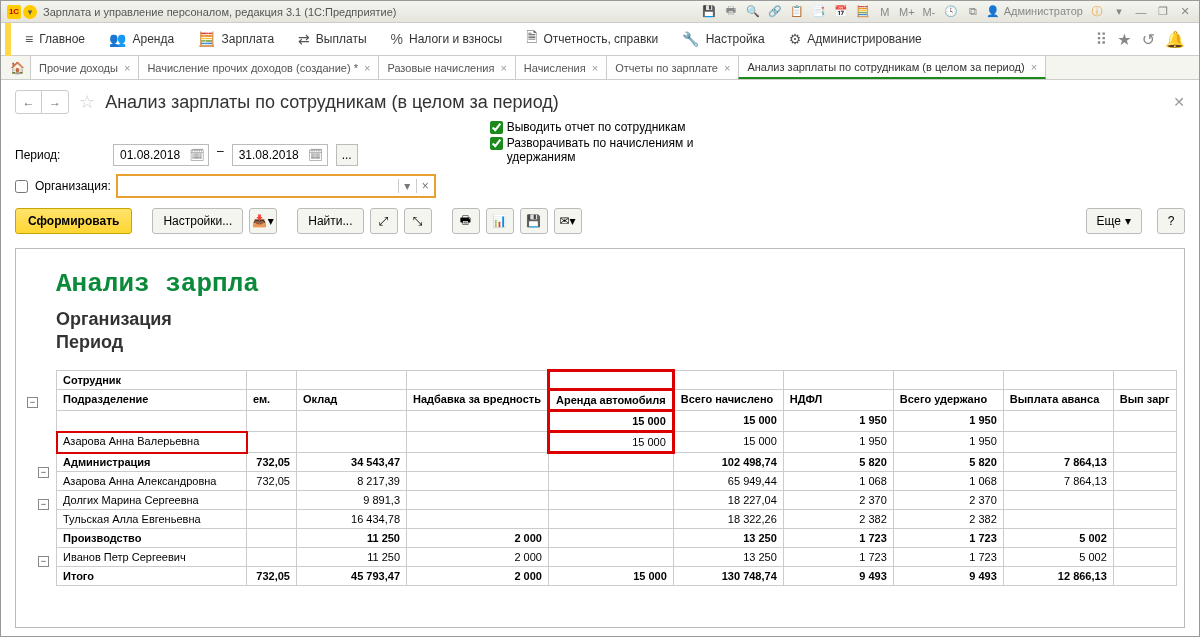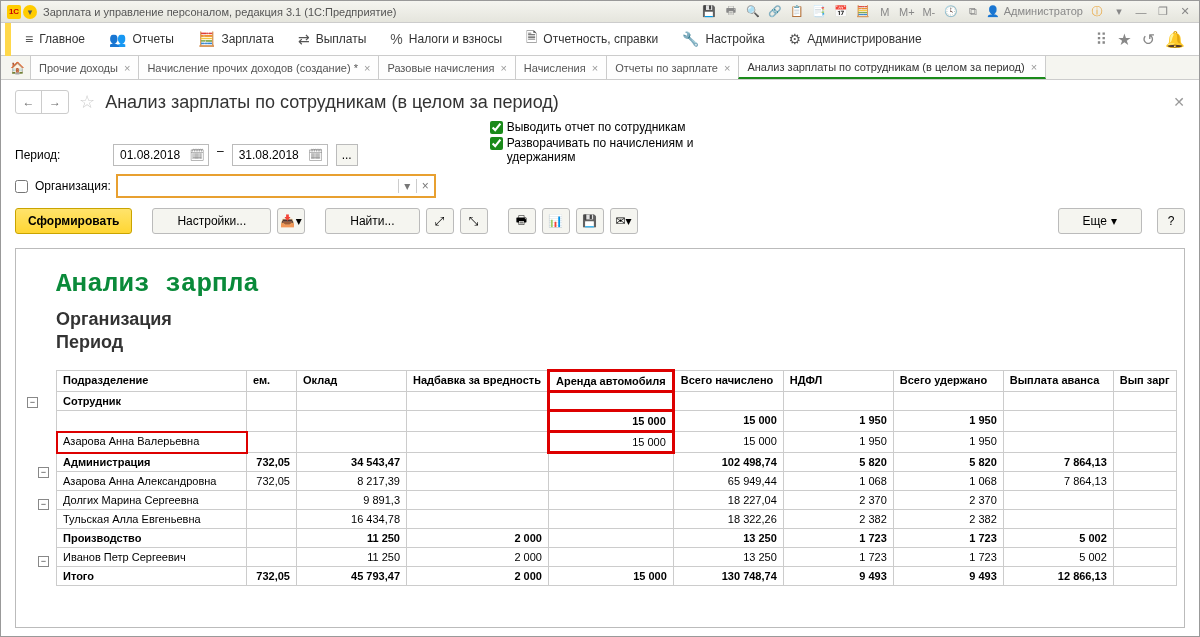--- a/index.html
+++ b/index.html
@@ -49,21 +49,21 @@
 .org-field { border:2px solid #e8a030; background:#fff; height:24px; display:flex; align-items:center; width:320px;}
 .org-field input { border:none; flex:1; padding:0 4px; outline:none; font-size:12px;}
 .org-field .sep { border-left:1px solid #ccc; width:18px; text-align:center; color:#777; cursor:pointer;}
 .checks { margin-left: 40px; }
 .checks label { display:flex; align-items:flex-start; gap:4px; font-size:12px; margin-bottom:2px; max-width: 210px;}
 .checks input { accent-color: #1a8a1a; margin-top:1px;}
 
 
 .toolbar { padding: 6px 14px; display:flex; align-items:center; gap:6px; border-bottom: none;}
 .btn-yellow { background: linear-gradient(#ffe36b,#ffd633); border:1px solid #c9a400; height:26px; padding:0 12px; font-size:12px; font-weight:bold; cursor:pointer; border-radius:3px;}
-.btn { background:#f5f5f0; border:1px solid #bbb; height:26px; padding:0 24px; font-size:12px; cursor:pointer; border-radius:3px; display:inline-flex;align-items:center;gap:4px;}
+.btn { background:#f5f5f0; border:1px solid #bbb; height:26px; padding:0 10px; font-size:12px; cursor:pointer; border-radius:3px; display:inline-flex;align-items:center;gap:4px;}
 .btn.icon-only { padding:0; width:28px; justify-content:center;}
 .toolbar .spacer { width:8px;}
 .toolbar .right { margin-left:auto; display:flex; gap:15px;}
 
 
 .report-wrap { margin: 8px 14px 0; border:1px solid #bbb; height: 380px; overflow:auto; position:relative; background:#fff;}
 .report-inner { padding: 20px 0 10px 40px; }
 .report-title { font-size: 26px; font-weight: bold; color: #0a8a3a; margin-bottom: 10px; font-family: Liberation Mono, monospace;}
 .report-sub { font-size: 18px; font-weight: bold; color:#333; margin-bottom: 2px;}
 .tree-collapse { position:absolute; left:0; top:0; width:34px; height:100%; }
@@ -114,21 +114,21 @@
 </div>
 
 <div class="mainmenu">
   <div class="mbar"></div>
   <div class="mitem">
       <span class="mi-icon">≡</span>
       <span>Главное</span>
     </div>
   <div class="mitem">
       <span class="mi-icon">👥</span>
-      <span>Отчеты</span>
+      <span>Аренда</span>
     </div>
   <div class="mitem">
       <span class="mi-icon">🧮</span>
       <span>Зарплата</span>
     </div>
   <div class="mitem">
       <span class="mi-icon">⇄</span>
       <span>Выплаты</span>
     </div>
   <div class="mitem">
@@ -272,43 +272,43 @@
           <col style="width:110px">
           <col style="width:110px">
           <col style="width:110px">
           <col style="width:110px">
           <col style="width:110px">
           <col style="width:110px">
           <col style="width:40px">
       </colgroup>
       <thead>
         <tr>
+          <th>Сотрудник</th>
+          <th></th>
+            <th></th>
+            <th></th>
+            <th class="redbox"></th>
+            <th></th>
+            <th></th>
+            <th></th>
+            <th></th>
+            <th></th>
+        </tr>
+        <tr>
           <th rowspan="1">Подразделение</th>
           <th>ем.</th>
           <th>Оклад</th>
           <th>Надбавка за вредность</th>
           <th class="redbox">Аренда автомобиля</th>
           <th>Всего начислено</th>
           <th>НДФЛ</th>
           <th>Всего удержано</th>
           <th>Выплата аванса</th>
           <th>Вып зарг</th>
         </tr>
-        <tr>
-          <th>Сотрудник</th>
-          <th></th>
-            <th></th>
-            <th></th>
-            <th class="redbox"></th>
-            <th></th>
-            <th></th>
-            <th></th>
-            <th></th>
-            <th></th>
-        </tr>
       </thead>
       <tbody id="report-body">
           <tr class="bold">
             <td></td>
             <td class="num"></td>
             <td class="num"></td>
             <td class="num"></td>
             <td class="num redbox">15 000</td>
             <td class="num">15 000</td>
             <td class="num">1 950</td>

